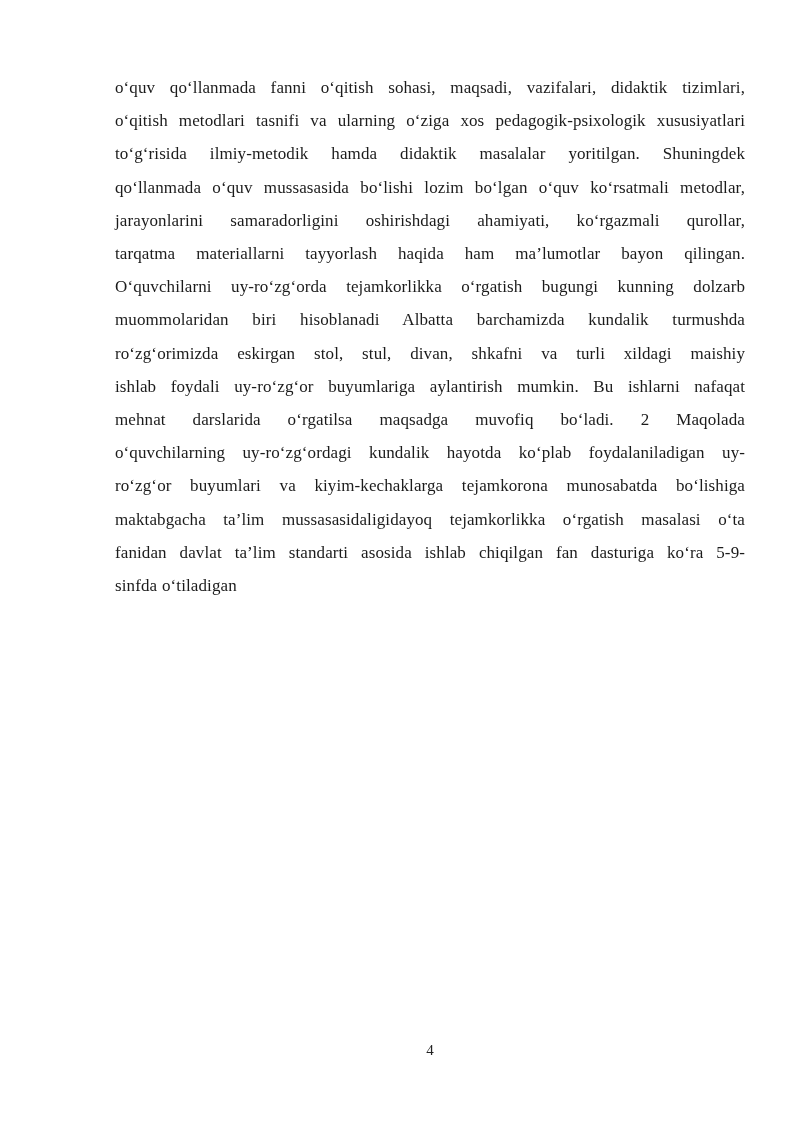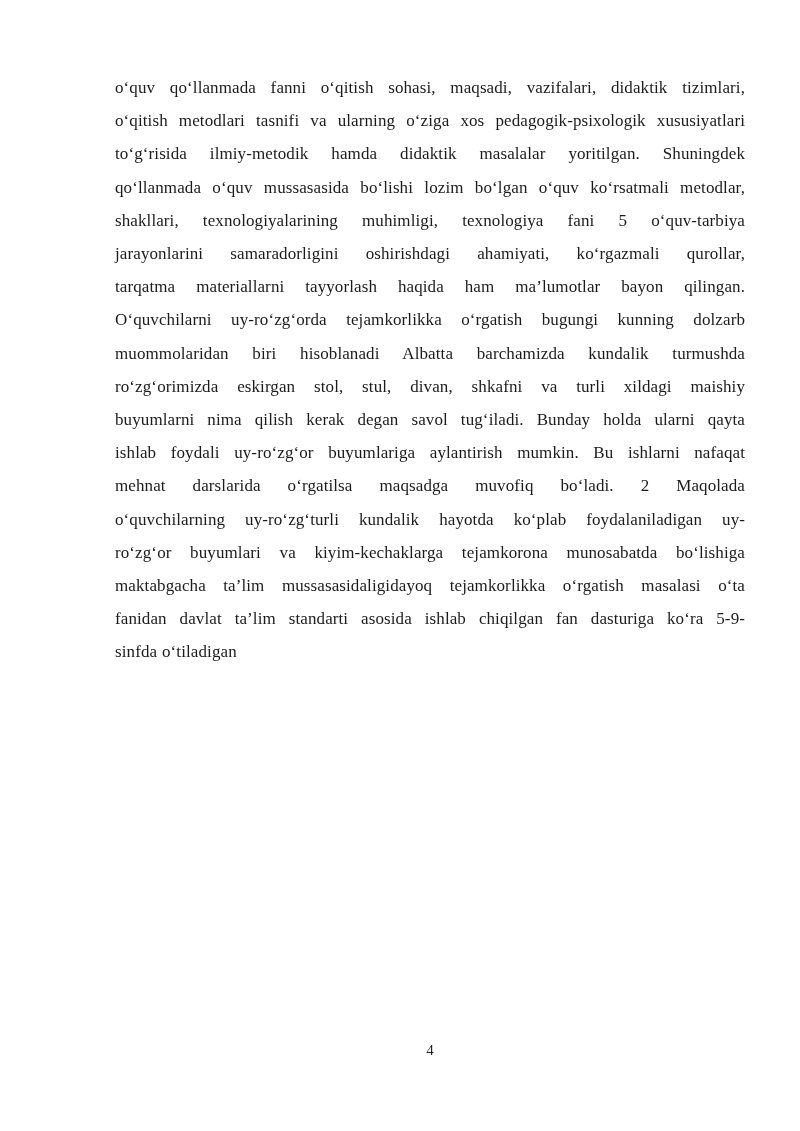--- a/index.html
+++ b/index.html
@@ -47,29 +47,27 @@
 </style>
 </head>
 <body>
 
 <div class="page">
   <div class="text-block">
       <div class="line">o‘quv qo‘llanmada fanni o‘qitish sohasi, maqsadi, vazifalari, didaktik tizimlari,</div>
       <div class="line">o‘qitish metodlari tasnifi va ularning o‘ziga xos pedagogik-psixologik xususiyatlari</div>
       <div class="line">to‘g‘risida ilmiy-metodik hamda didaktik masalalar yoritilgan. Shuningdek</div>
       <div class="line">qo‘llanmada o‘quv mussasasida bo‘lishi lozim bo‘lgan o‘quv ko‘rsatmali metodlar,</div>
-      <div class="line">shakllari, texnologiyalarining muhimligi, texnologiya fani 5 o‘quv-tarbiya</div>
       <div class="line">jarayonlarini samaradorligini oshirishdagi ahamiyati, ko‘rgazmali qurollar,</div>
       <div class="line">tarqatma materiallarni tayyorlash haqida ham ma’lumotlar bayon qilingan.</div>
       <div class="line">O‘quvchilarni uy-ro‘zg‘orda tejamkorlikka o‘rgatish bugungi kunning dolzarb</div>
       <div class="line">muommolaridan biri hisoblanadi Albatta barchamizda kundalik turmushda</div>
       <div class="line">ro‘zg‘orimizda eskirgan stol, stul, divan, shkafni va turli xildagi maishiy</div>
-      <div class="line">buyumlarni nima qilish kerak degan savol tug‘iladi. Bunday holda ularni qayta</div>
       <div class="line">ishlab foydali uy-ro‘zg‘or buyumlariga aylantirish mumkin. Bu ishlarni nafaqat</div>
       <div class="line">mehnat darslarida o‘rgatilsa maqsadga muvofiq bo‘ladi. 2 Maqolada</div>
-      <div class="line">o‘quvchilarning uy-ro‘zg‘turli kundalik hayotda ko‘plab foydalaniladigan uy-</div>
+      <div class="line">o‘quvchilarning uy-ro‘zg‘ordagi kundalik hayotda ko‘plab foydalaniladigan uy-</div>
       <div class="line">ro‘zg‘or buyumlari va kiyim-kechaklarga tejamkorona munosabatda bo‘lishiga</div>
       <div class="line">maktabgacha ta’lim mussasasidaligidayoq tejamkorlikka o‘rgatish masalasi o‘ta</div>
       <div class="line">fanidan davlat ta’lim standarti asosida ishlab chiqilgan fan dasturiga ko‘ra 5-9-</div>
       <div class="line">sinfda o‘tiladigan</div>
     </div>
   <div class="page-number">4</div>
 </div>
 
 </body></html>

